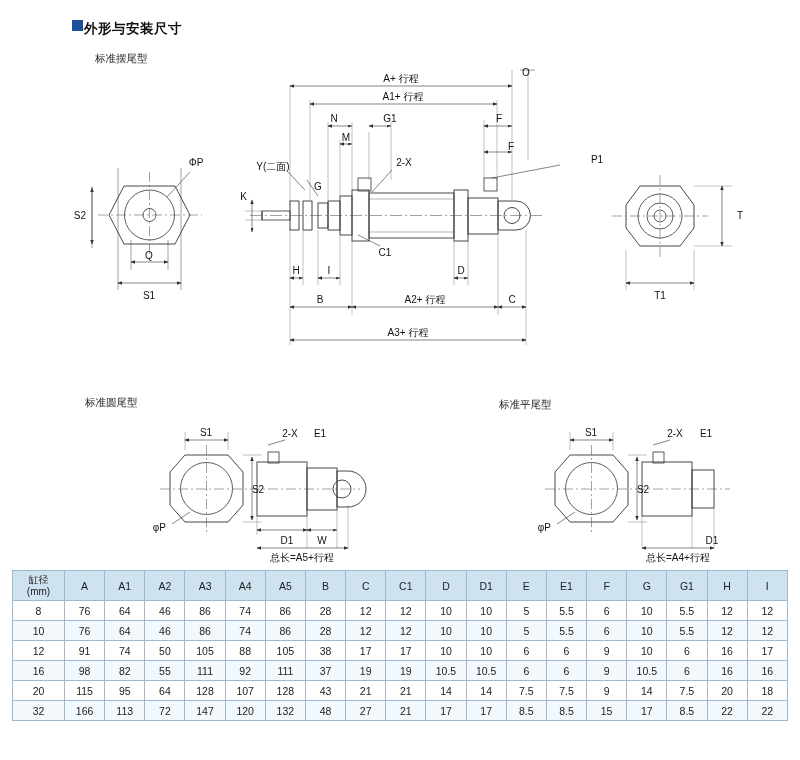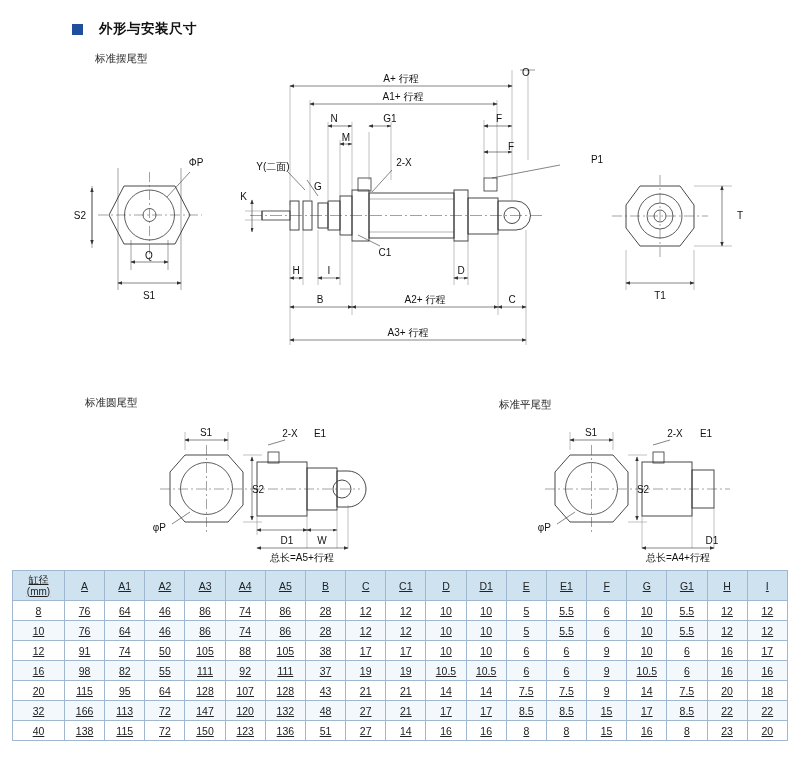--- a/index.html
+++ b/index.html
@@ -13,22 +13,22 @@
   #page {
     position: relative;
     width: 800px; height: 760px;
     overflow: hidden;
   }
 
   
   .section-header {
     position: absolute;
     left: 72px; top: 20px;
-    display: flex; align-items: center;
-    gap: 16px;
+    display: flex; align-items: flex-start;
+    gap: 1px;
   }
   .section-header .marker {
     width: 11px; height: 11px;
     background: #1f4e9c;
     display: inline-block;
   }
   .section-header .title {
     font-size: 13.5px;
     font-weight: bold;
     color: #111;
@@ -47,21 +47,20 @@
     left: 0; top: 0;
     width: 800px; height: 565px;
   }
   .drawing svg { display: block; }
 
   
   .table-wrap {
     position: absolute;
     left: 12px; top: 570px;
     width: 776px;
-    text-decoration: underline;
   }
   table.dim {
     border-collapse: collapse;
     width: 776px;
     font-size: 10.5px;
     table-layout: fixed;
   }
   table.dim th, table.dim td {
     border: 1px solid #9fb7cf;
     text-align: center;
@@ -517,38 +516,17 @@
             <td>17</td>
             <td>17</td>
             <td>8.5</td>
             <td>8.5</td>
             <td>15</td>
             <td>17</td>
             <td>8.5</td>
             <td>22</td>
             <td>22</td>
           </tr>
-          <tr>
-            <td class="first">40</td>
-            <td>138</td>
-            <td>115</td>
-            <td>72</td>
-            <td>150</td>
-            <td>123</td>
-            <td>136</td>
-            <td>51</td>
-            <td>27</td>
-            <td>14</td>
-            <td>16</td>
-            <td>16</td>
-            <td>8</td>
-            <td>8</td>
-            <td>15</td>
-            <td>16</td>
-            <td>8</td>
-            <td>23</td>
-            <td>20</td>
-          </tr>
         </tbody>
     </table>
   </div>
 
 </div>
 
 </body></html>

